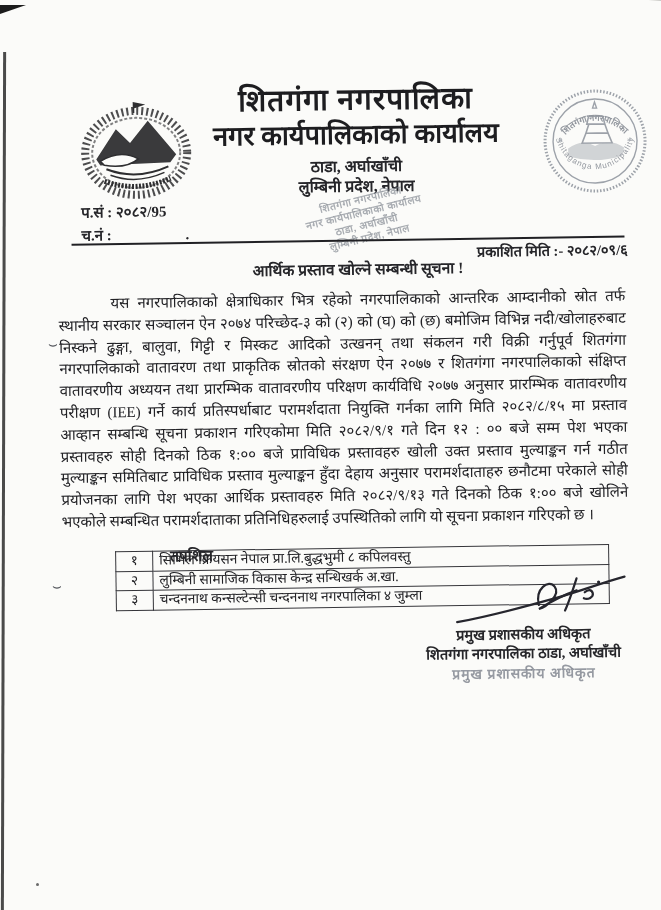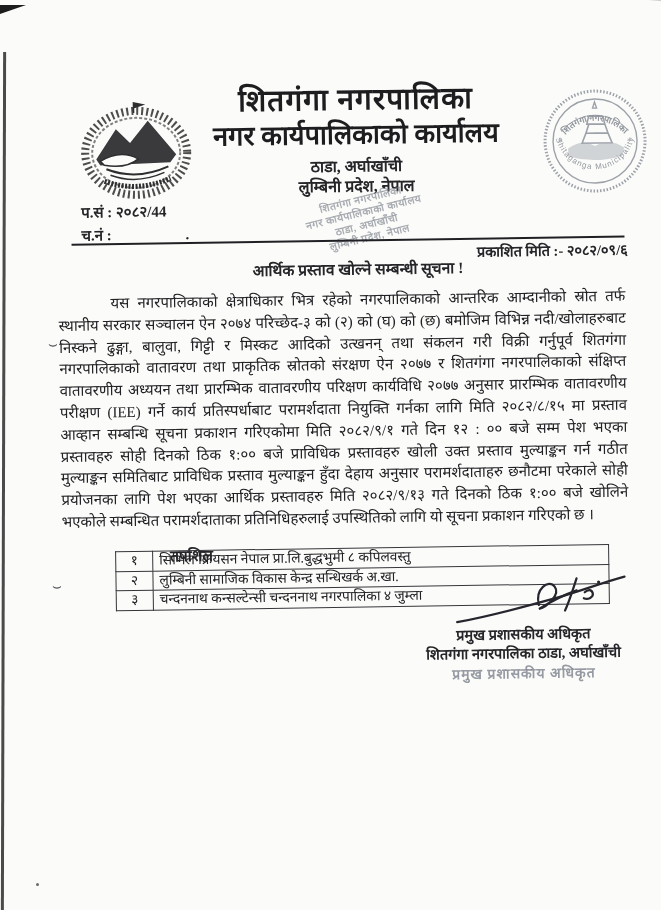--- a/index.html
+++ b/index.html
@@ -147,21 +147,21 @@
 
     <div class="abs ink-stamp">
       <div>शितगंगा नगरपालिका</div>
       <div>नगर कार्यपालिकाको कार्यालय</div>
       <div>ठाडा, अर्घाखाँची</div>
       <div>लुम्बिनी प्रदेश, नेपाल</div>
     </div>
 
     <div class="abs ref-line">
       <span>प.सं :</span>
-      <span class="v">२०८२/44</span>
+      <span class="v">२०८२/95</span>
     </div>
     <div class="abs disp-line">
       <span>च.नं :</span>
       <span class="v">.</span>
     </div>
 
     <div class="abs rule"></div>
 
     <div class="abs pub-date">प्रकाशित मिति :- २०८२/०९/६</div>
 

